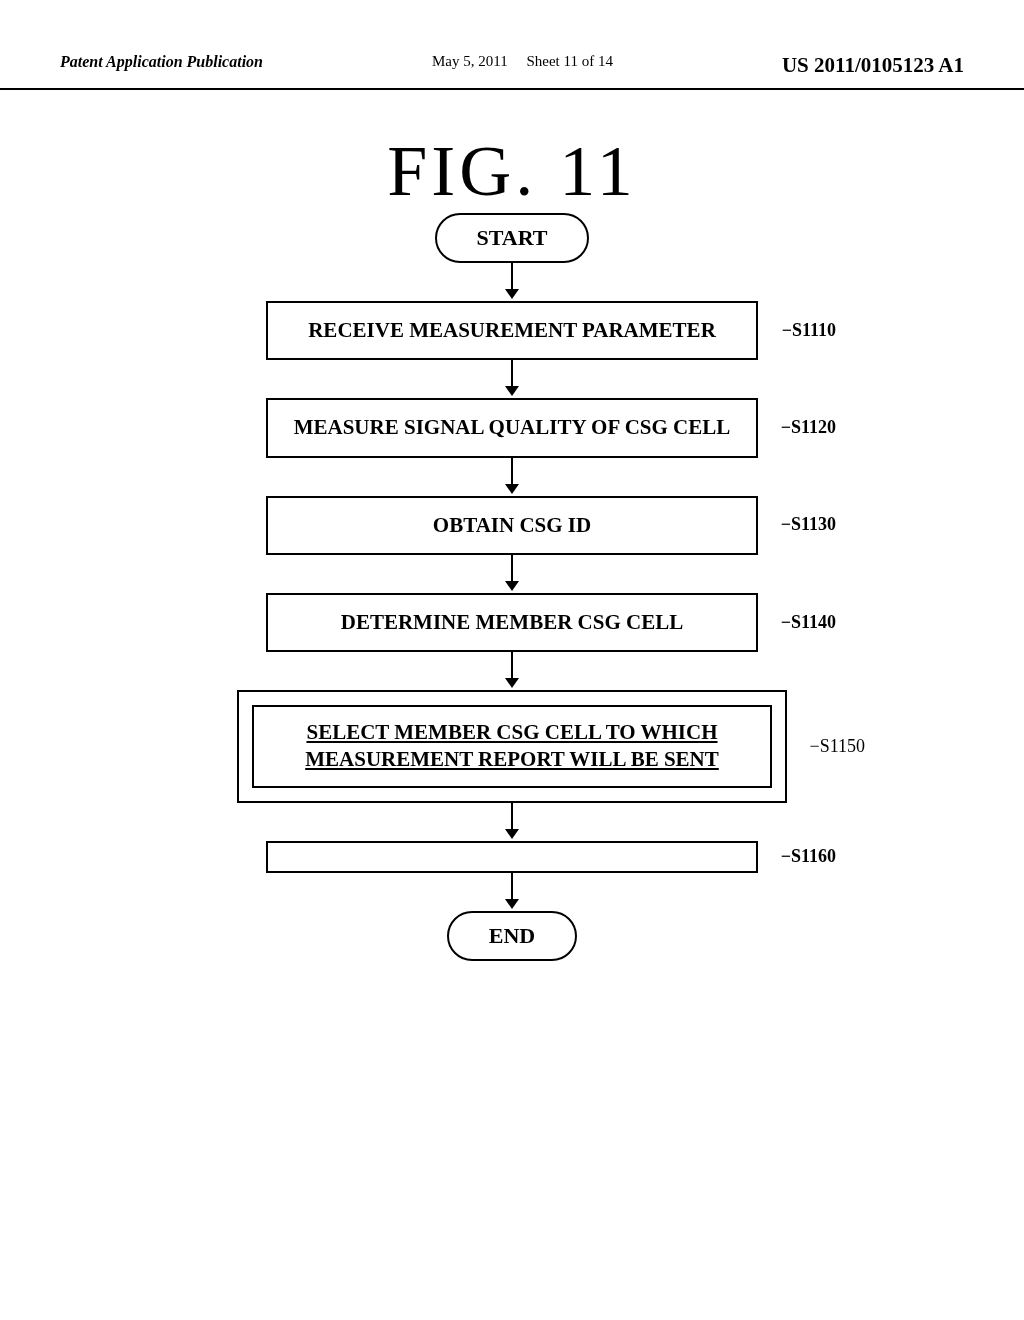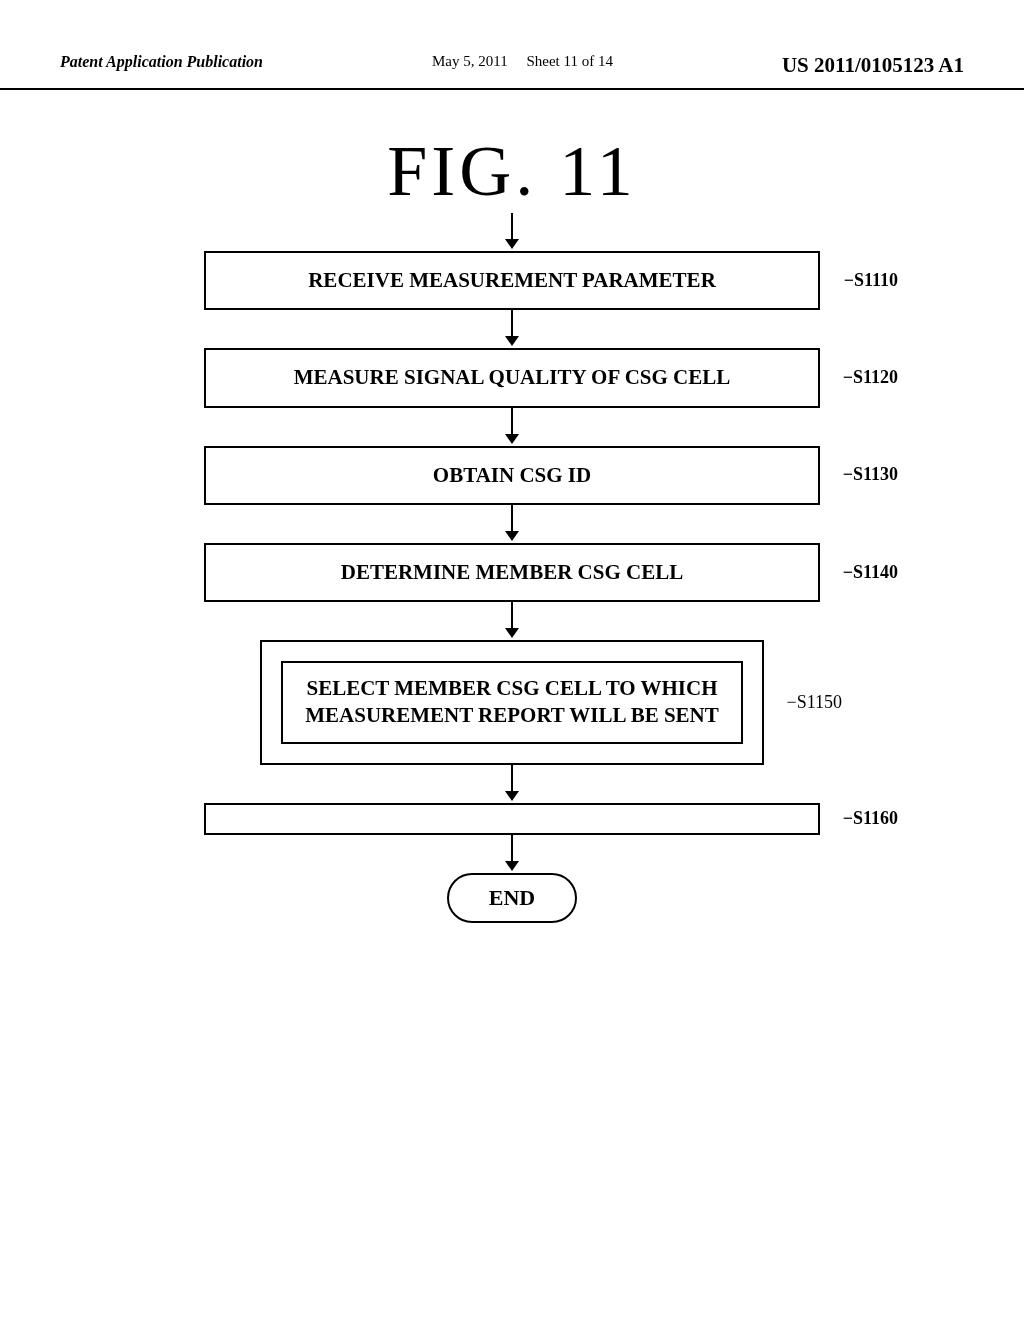--- a/index.html
+++ b/index.html
@@ -81,21 +81,21 @@
     }
 
     
     .flowbox {
       border: 2px solid #000;
       padding: 14px 20px;
       font-size: 21px;
       font-weight: bold;
       background: #fff;
       text-align: center;
-      width: 616px;
+      width: 492px;
       position: relative;
       line-height: 1.3;
     }
 
     
     .step-label {
       position: absolute;
       right: -80px;
       top: 50%;
       transform: translateY(-50%);
@@ -124,23 +124,24 @@
       border-top: 10px solid #000;
     }
 
     .arrow-spacer {
       height: 10px;
     }
 
     
     .flowbox-double {
       border: 2px solid #000;
-      padding: 19px;
-      width: 504px;
-      position: relative;
+      padding: 13px;
+      width: 550px;
+      position: relative;
+      text-decoration: underline;
     }
 
     .flowbox-double-inner {
       border: 2px solid #000;
       padding: 12px 20px;
       font-size: 21px;
       font-weight: bold;
       text-align: center;
       line-height: 1.3;
     }
@@ -163,20 +164,23 @@
       &nbsp;&nbsp;&nbsp;
       <span>Sheet 11 of 14</span>
     </div>
     <div class="header-right">US 2011/0105123 A1</div>
   </div>
 
   <div class="fig-title">FIG. 11</div>
 
   <div class="flowchart">
 
+    <div>
+      <span class="oval">START</span>
+    </div>
 
     <div class="arrow-down"></div>
     <div class="arrow-spacer"></div>
 
     <div class="flowbox">
       <span>RECEIVE MEASUREMENT PARAMETER</span>
       <span class="step-label">−<span>S1110</span></span>
     </div>
 
     <div class="arrow-down"></div>

